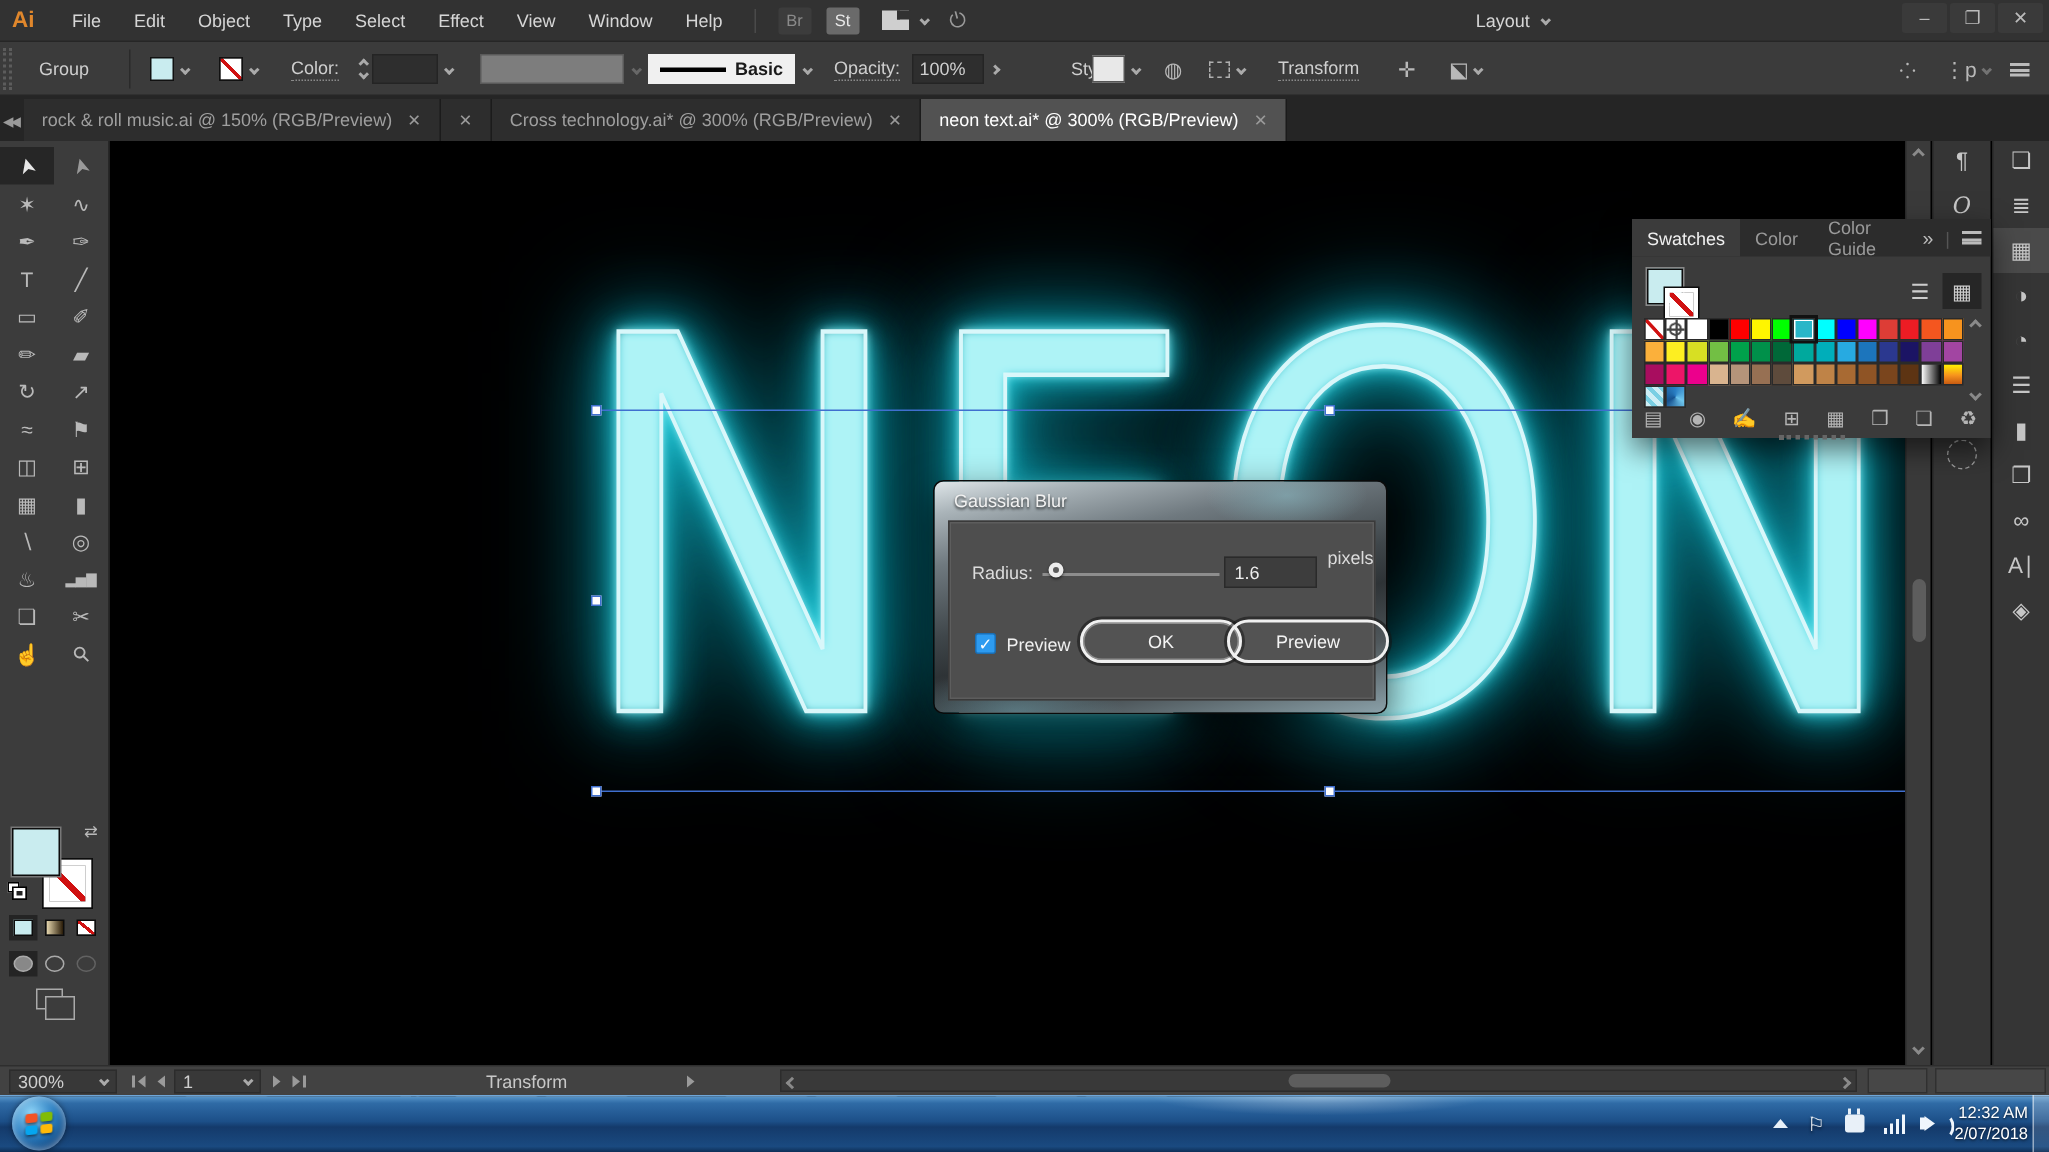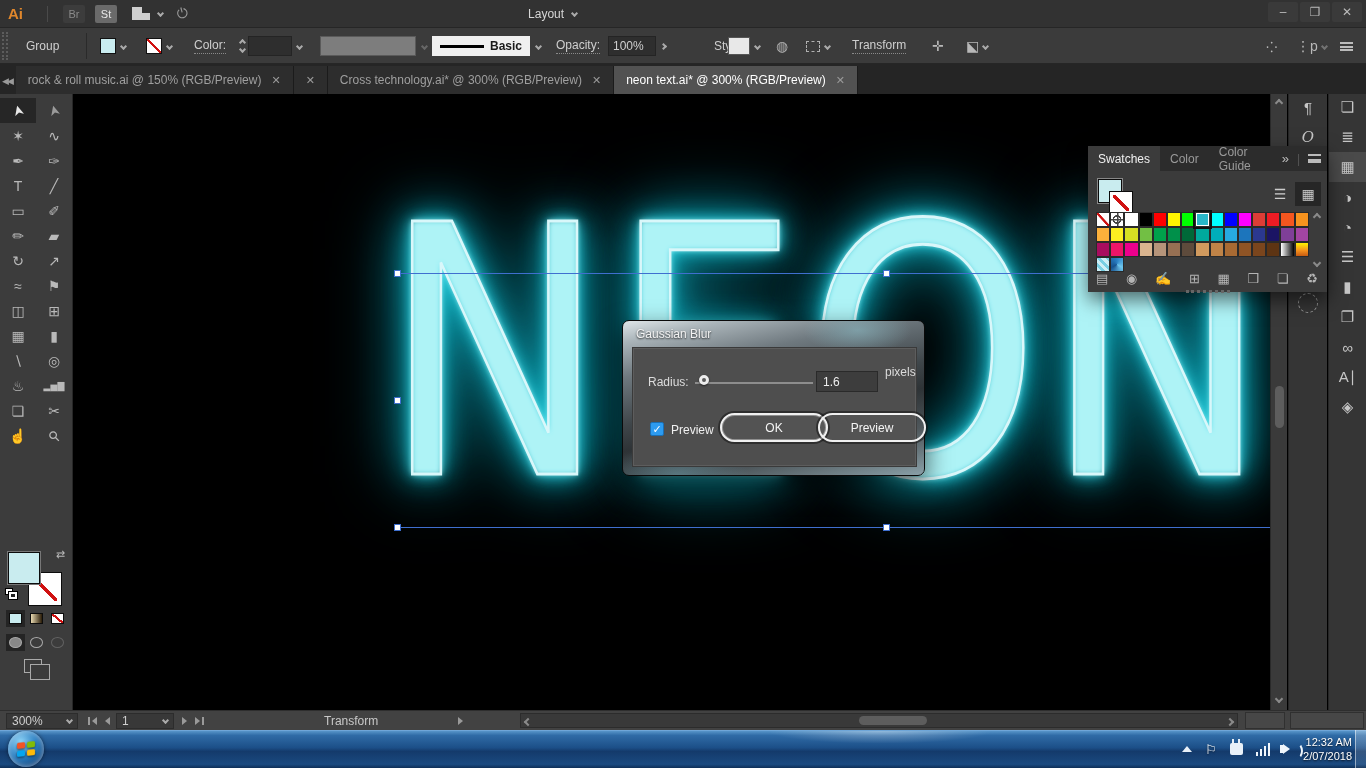--- a/index.html
+++ b/index.html
@@ -209,20 +209,32 @@
   .speaker::before { content:""; position:absolute; left:-10px; top:-4px; width:4px; height:8px; background:#f0f6fc; }
   .speaker::after { content:""; position:absolute; left:1px; top:-6px; width:8px; height:12px; border:2px solid transparent; border-right-color:#f0f6fc; border-radius:50%; }
   #clock { text-align:right; font-size:11px; line-height:14px; text-shadow:0 1px 2px rgba(0,0,0,.8); }
   #show-desktop { position:absolute; right:0; top:730px; width:11px; height:38px; background:linear-gradient(180deg,rgba(255,255,255,.25),rgba(255,255,255,.06)); border-left:1px solid rgba(255,255,255,.5); z-index:41; }
 </style>
 </head>
 <body>
 
 <div class="abs" id="menubar">
   <span class="ai-logo">Ai</span>
+  <div style="display:flex;">
+
+  <span class="menu-item">File</span>
+      <span class="menu-item">Edit</span>
+      <span class="menu-item">Object</span>
+      <span class="menu-item">Type</span>
+      <span class="menu-item">Select</span>
+      <span class="menu-item">Effect</span>
+      <span class="menu-item">View</span>
+      <span class="menu-item">Window</span>
+      <span class="menu-item">Help</span>
+    </div>
   <div class="mb-sep"></div>
   <span class="sq-btn br">Br</span>
   <span class="sq-btn st">St</span>
   <span class="ws-icon"></span>
   <span class="chev sm" style="margin-left:8px;"></span>
   <span class="gpu">⏻</span>
   <span id="layout-btn">
     <span>Layout</span>
     <span class="chev sm"></span>
   </span>

